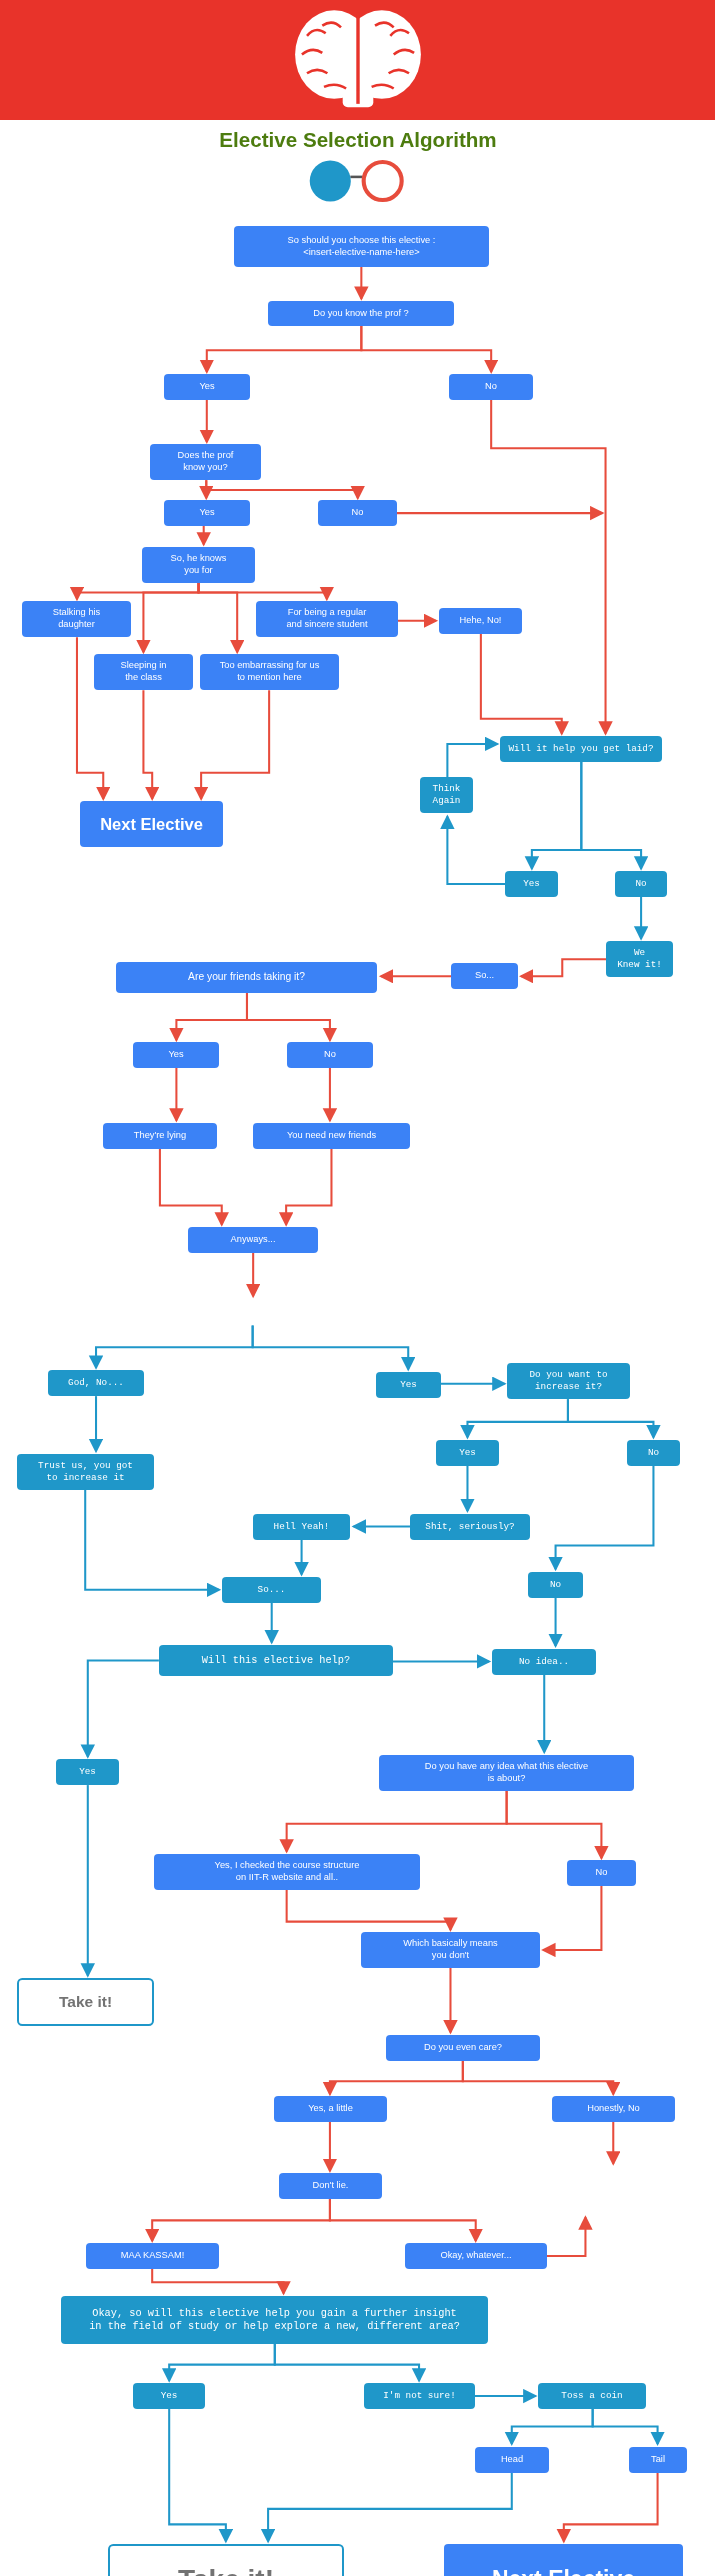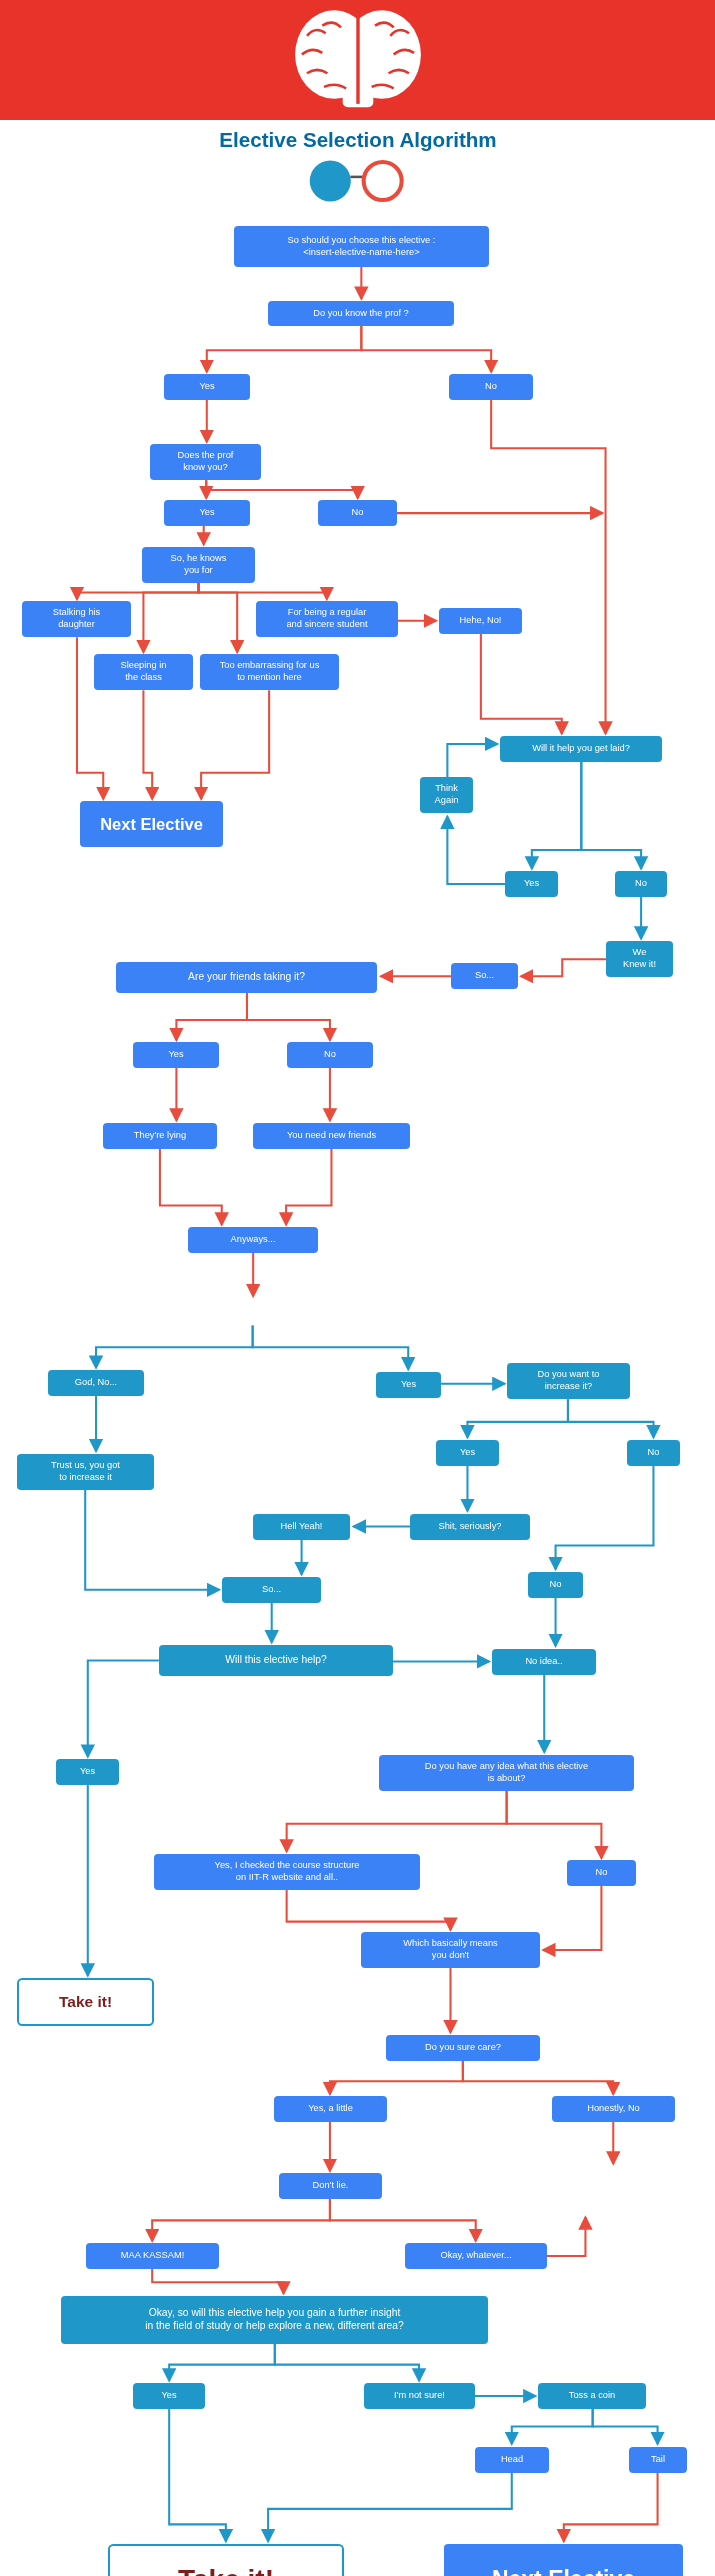--- a/index.html
+++ b/index.html
@@ -1,29 +1,29 @@
 <!DOCTYPE html>
 <html style="font-size:8.2px"><head>
 <meta charset="utf-8">
 <style>
   html,body{margin:0;padding:0;background:#ffffff;}
   #page{position:relative;width:716px;height:2716px;background:#ffffff;overflow:hidden;
         font-family:"Liberation Sans",sans-serif;}
   #header-band{position:absolute;left:0;top:0;width:716px;height:120px;background:#e8332a;
         display:flex;align-items:center;justify-content:center;}
   #page-title{position:absolute;left:0;top:128px;width:716px;text-align:center;
-        color:#0369a1;font-size:20.6px;font-weight:bold;}
+        color:#4d7c0f;font-size:20.6px;font-weight:bold;}
   #glasses{position:absolute;left:301px;top:155px;}
   #connector-layer{position:absolute;left:0;top:0;width:716px;height:2716px;pointer-events:none;}
   .node{position:absolute;display:flex;align-items:center;justify-content:center;
         text-align:center;border-radius:4.1px;color:#fff;font-size:9.3px;line-height:1.25;
         padding:1px 5.2px;box-sizing:border-box;white-space:pre-line;}
   .red{background:#3b82f6;}
-  .blue{background:#1f97c9;}
-  .terminal{background:#ffffff;border:2.1px solid #1f97c9;color:#7f1d1d;border-radius:5.2px;font-weight:bold;}
+  .blue{background:#1f97c9;font-family:Liberation Mono, monospace;}
+  .terminal{background:#ffffff;border:2.1px solid #1f97c9;color:#737373;border-radius:5.2px;font-weight:bold;}
   .big{font-weight:bold;}
   polyline{fill:none;stroke-width:4;}
   .r{stroke:#e74c3c;}
   .b{stroke:#1f97c9;}
 </style>
 </head>
 <body>
 
 <div id="page">
 
@@ -186,21 +186,21 @@
   <div class="node blue" style="left:492px;top:1649px;width:104px;height:26px">No idea..</div>
   <div class="node blue" style="left:56px;top:1759px;width:63px;height:26px">Yes</div>
   <div class="node red" style="left:379px;top:1755px;width:255px;height:36px">Do you have any idea what this elective
 is about?</div>
   <div class="node red" style="left:154px;top:1854px;width:266px;height:36px">Yes, I checked the course structure
 on IIT-R website and all..</div>
   <div class="node red" style="left:567px;top:1860px;width:69px;height:26px">No</div>
   <div class="node red" style="left:361px;top:1932px;width:179px;height:36px">Which basically means
 you don't</div>
   <div class="node terminal" style="left:17px;top:1978px;width:137px;height:48px;font-size:15.5px">Take it!</div>
-  <div class="node red" style="left:386px;top:2035px;width:154px;height:26px">Do you sure care?</div>
+  <div class="node red" style="left:386px;top:2035px;width:154px;height:26px">Do you even care?</div>
   <div class="node red" style="left:274px;top:2096px;width:113px;height:26px">Yes, a little</div>
   <div class="node red" style="left:552px;top:2096px;width:123px;height:26px">Honestly, No</div>
   <div class="node red" style="left:279px;top:2173px;width:103px;height:26px">Don't lie.</div>
   <div class="node red" style="left:86px;top:2243px;width:133px;height:26px">MAA KASSAM!</div>
   <div class="node red" style="left:405px;top:2243px;width:142px;height:26px">Okay, whatever...</div>
   <div class="node blue" style="left:61px;top:2296px;width:427px;height:48px;font-size:10.3px">Okay, so will this elective help you gain a further insight
 in the field of study or help explore a new, different area?</div>
   <div class="node blue" style="left:133px;top:2383px;width:72px;height:26px">Yes</div>
   <div class="node blue" style="left:364px;top:2383px;width:111px;height:26px">I'm not sure!</div>
   <div class="node blue" style="left:538px;top:2383px;width:108px;height:26px">Toss a coin</div>

